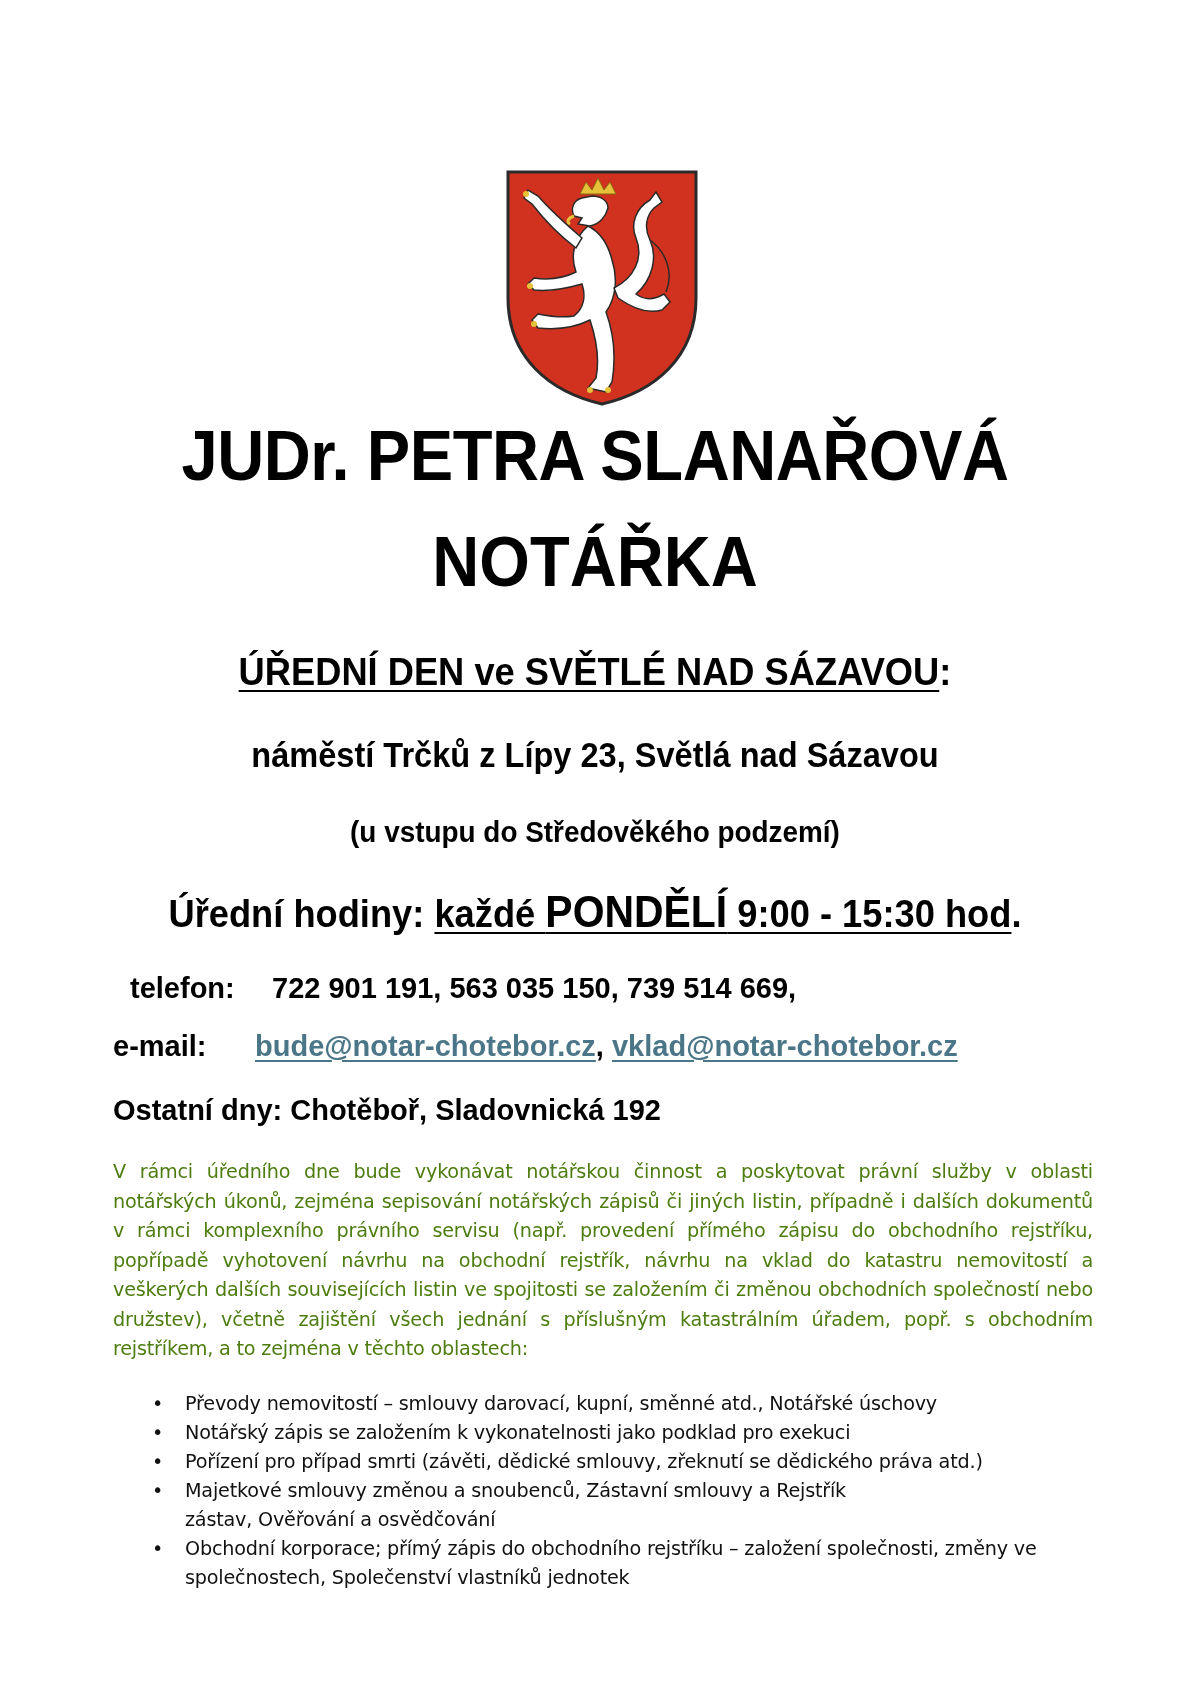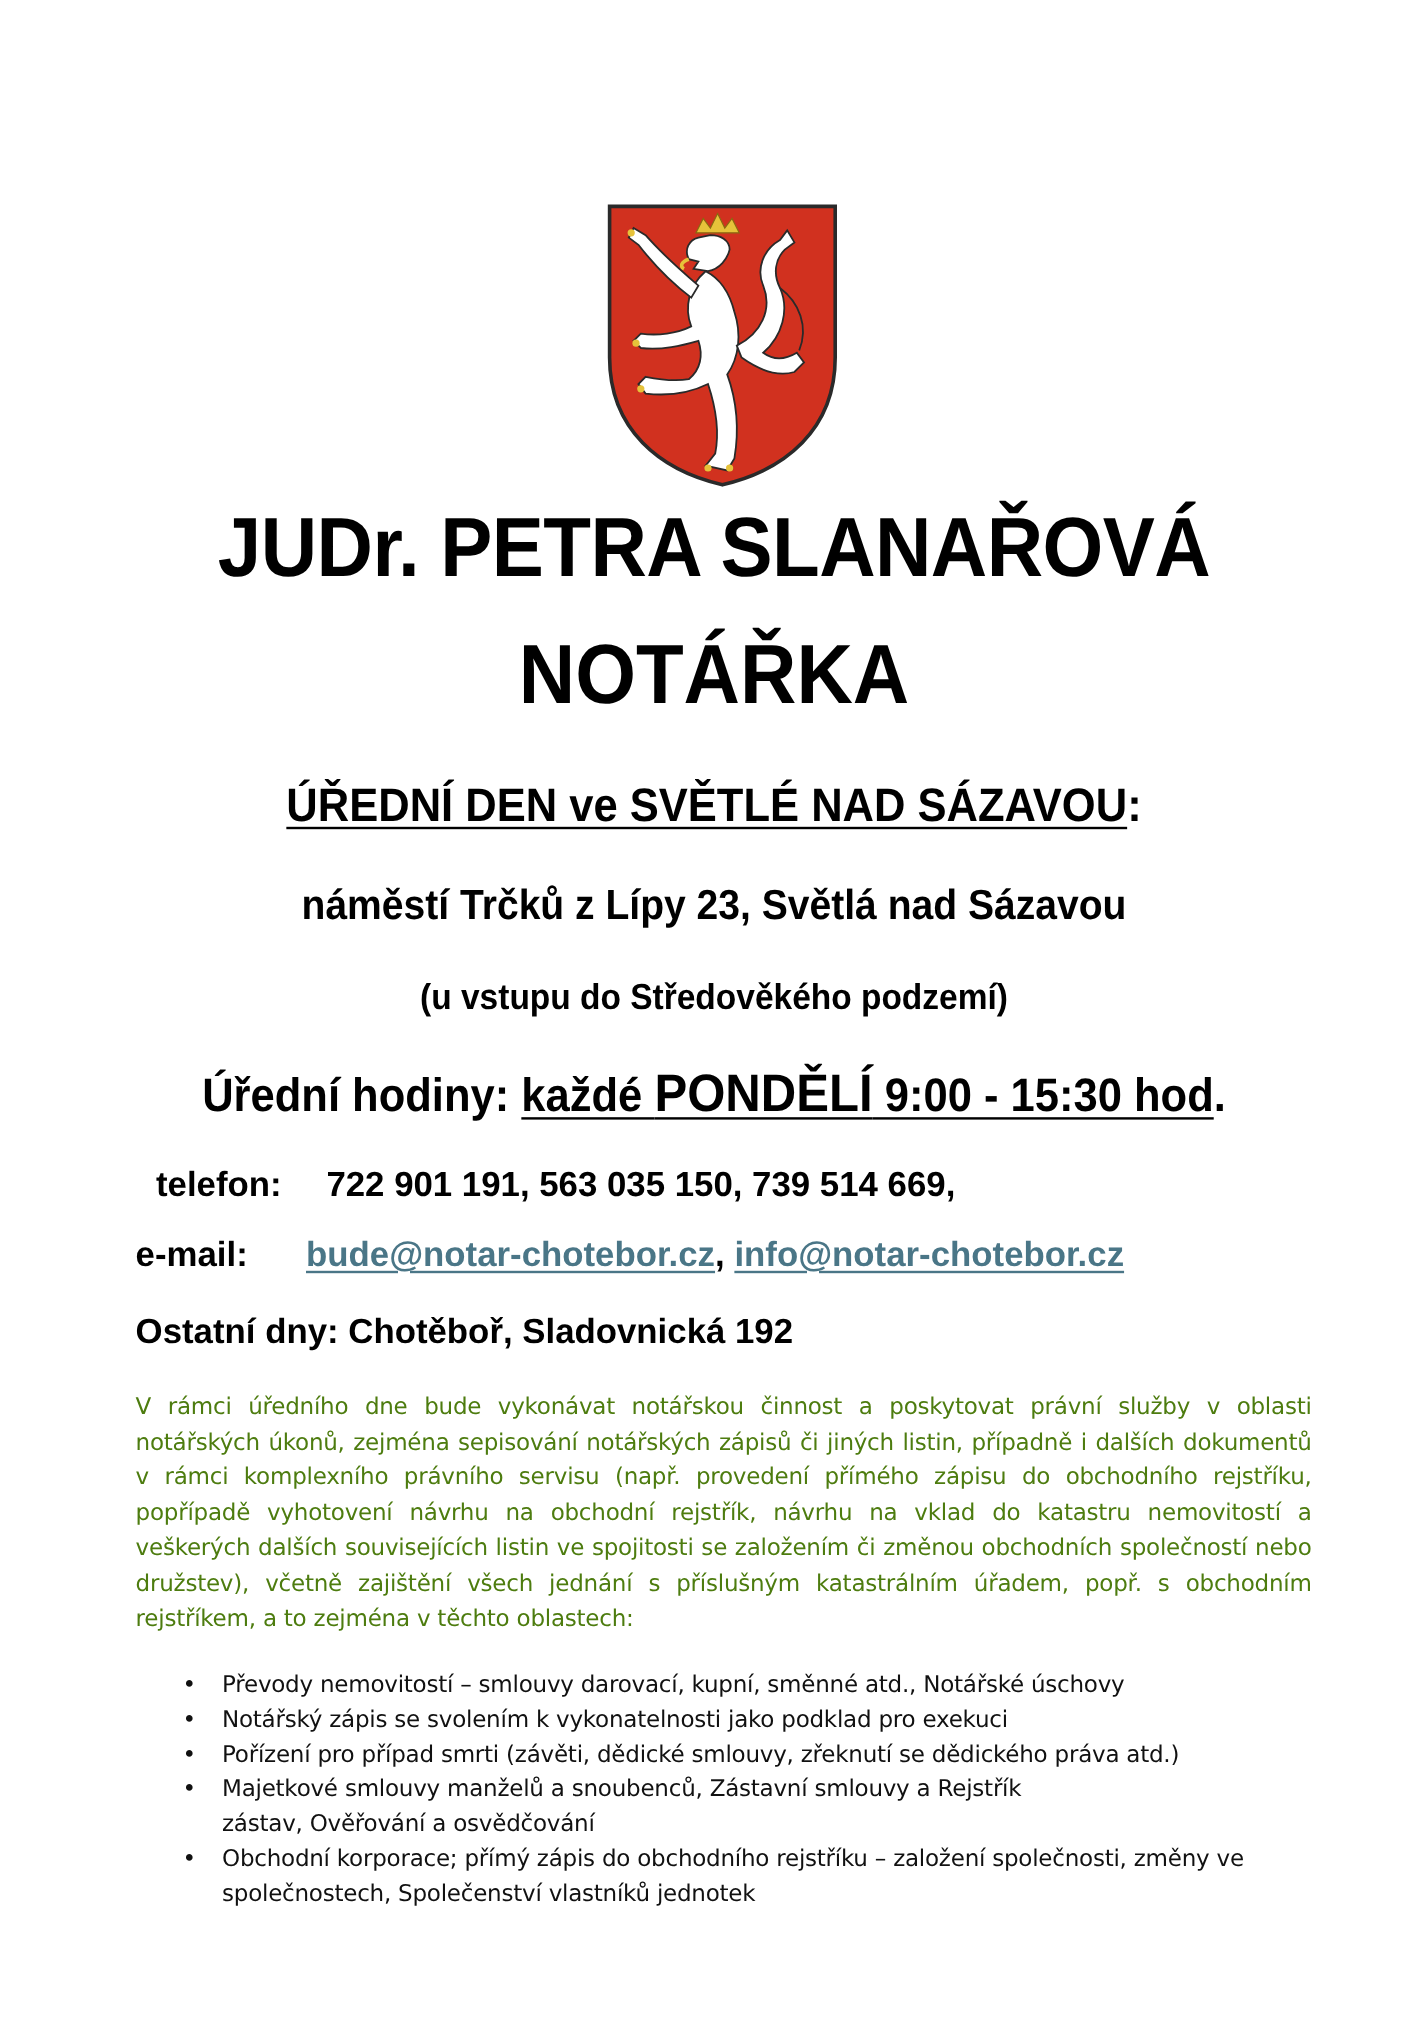--- a/index.html
+++ b/index.html
@@ -173,26 +173,26 @@
 <div class="centered address">náměstí Trčků z Lípy 23, Světlá nad Sázavou</div>
 <div class="centered note">(u vstupu do Středověkého podzemí)</div>
 
 <div class="centered hours"><span>Úřední hodiny: </span><span class="u"><span>každé </span><span class="day">PONDĚLÍ</span><span> 9:00 - 15:30 hod</span></span><span>.</span></div>
 
 <div class="contact-row row-phone">
   <span class="label">telefon:</span><span>722 901 191, 563 035 150, 739 514 669,</span>
 </div>
 
 <div class="contact-row row-email">
-  <span class="label">e-mail:</span><a class="email-link">bude@notar-chotebor.cz</a><span>, </span><a class="email-link">info@notar-chotebor.cz</a>
+  <span class="label">e-mail:</span><a class="email-link">bude@notar-chotebor.cz</a><span>, </span><a class="email-link">vklad@notar-chotebor.cz</a>
 </div>
 
 <div class="contact-row row-other">Ostatní dny: Chotěboř, Sladovnická 192</div>
 
 <div class="body-text">V rámci úředního dne bude vykonávat notářskou činnost a poskytovat právní služby v oblasti notářských úkonů, zejména sepisování notářských zápisů či jiných listin, případně i dalších dokumentů v rámci komplexního právního servisu (např. provedení přímého zápisu do obchodního rejstříku, popřípadě vyhotovení návrhu na obchodní rejstřík, návrhu na vklad do katastru nemovitostí a veškerých dalších souvisejících listin ve spojitosti se založením či změnou obchodních společností nebo družstev), včetně zajištění všech jednání s příslušným katastrálním úřadem, popř. s obchodním rejstříkem, a to zejména v těchto oblastech:</div>
 
 <ul class="services">
   <li><span class="bullet">•</span><span>Převody nemovitostí – smlouvy darovací, kupní, směnné atd., Notářské úschovy</span></li>
-  <li><span class="bullet">•</span><span>Notářský zápis se svolením k vykonatelnosti jako podklad pro exekuci</span></li>
+  <li><span class="bullet">•</span><span>Notářský zápis se založením k vykonatelnosti jako podklad pro exekuci</span></li>
   <li><span class="bullet">•</span><span>Pořízení pro případ smrti (závěti, dědické smlouvy, zřeknutí se dědického práva atd.)</span></li>
-  <li style="width:700px"><span class="bullet">•</span><span>Majetkové smlouvy manželů a snoubenců, Zástavní smlouvy a Rejstřík zástav, Ověřování a osvědčování</span></li>
+  <li style="width:700px"><span class="bullet">•</span><span>Majetkové smlouvy změnou a snoubenců, Zástavní smlouvy a Rejstřík zástav, Ověřování a osvědčování</span></li>
   <li><span class="bullet">•</span><span>Obchodní korporace; přímý zápis do obchodního rejstříku – založení společnosti, změny ve společnostech, Společenství vlastníků jednotek</span></li>
 </ul>
 
 </body></html>

